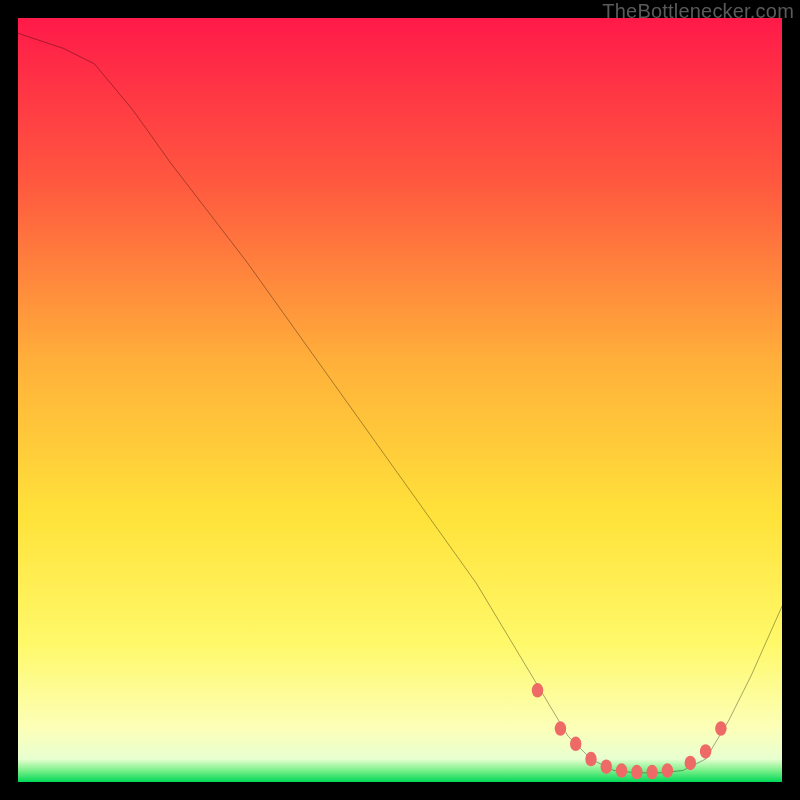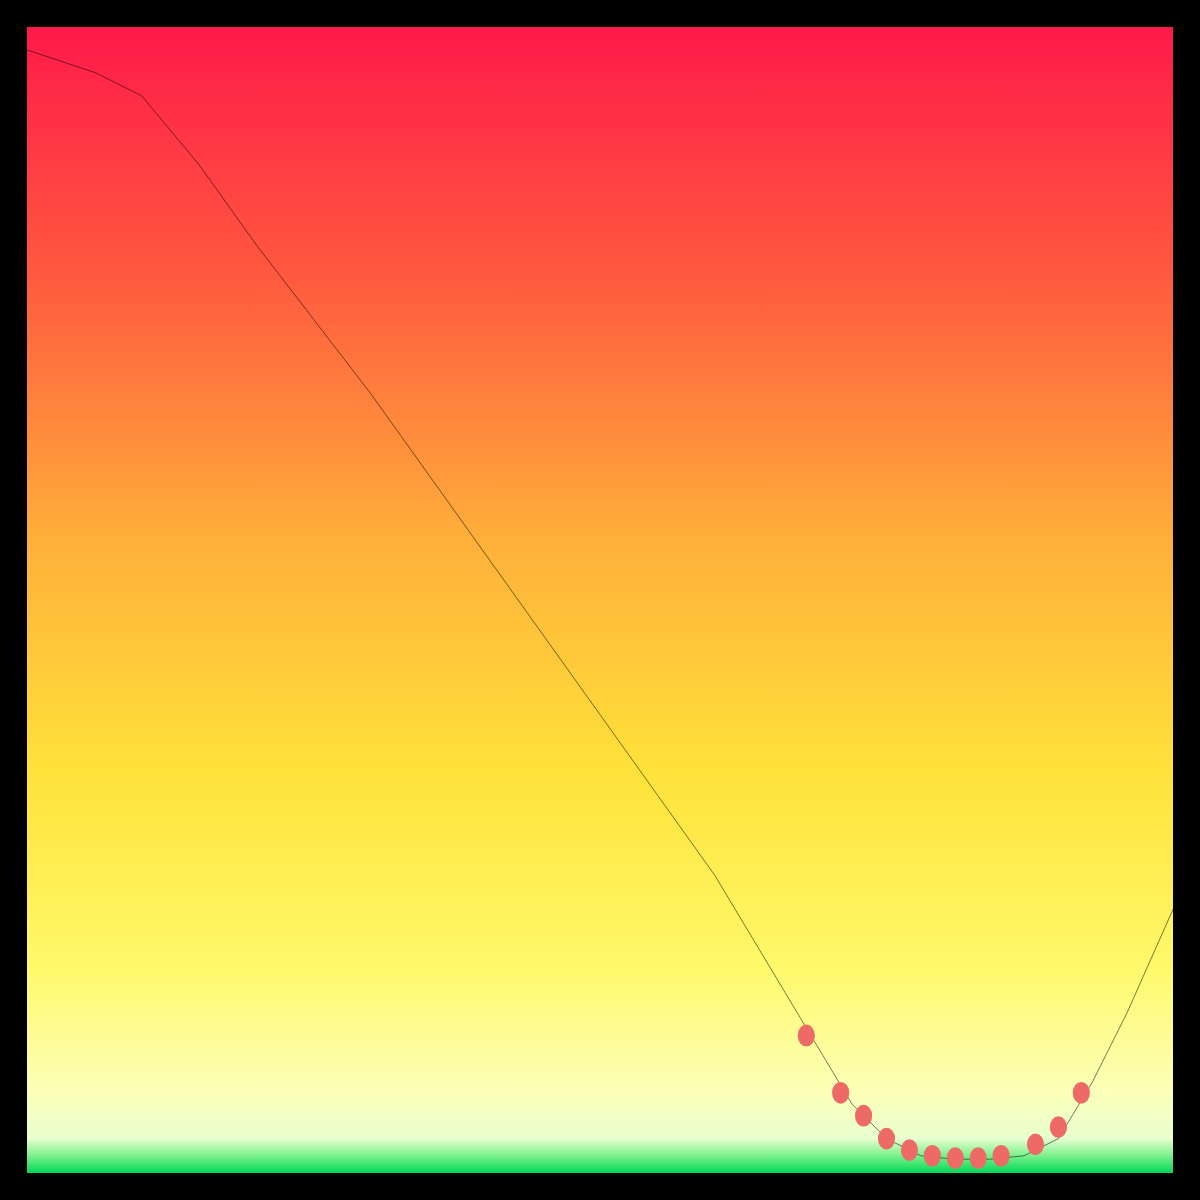--- a/index.html
+++ b/index.html
@@ -87,14 +87,15 @@
           <ellipse cx="83" cy="98.7" rx="0.75" ry="0.95" fill="#ee6a66"></ellipse>
           <ellipse cx="85" cy="98.5" rx="0.75" ry="0.95" fill="#ee6a66"></ellipse>
           <ellipse cx="88" cy="97.5" rx="0.75" ry="0.95" fill="#ee6a66"></ellipse>
           <ellipse cx="90" cy="96" rx="0.75" ry="0.95" fill="#ee6a66"></ellipse>
           <ellipse cx="92" cy="93" rx="0.75" ry="0.95" fill="#ee6a66"></ellipse>
         </g>
     </svg>
 
   </div>
 
+  <div class="watermark">TheBottlenecker.com</div>
 
 </div>
 
 </body></html>

